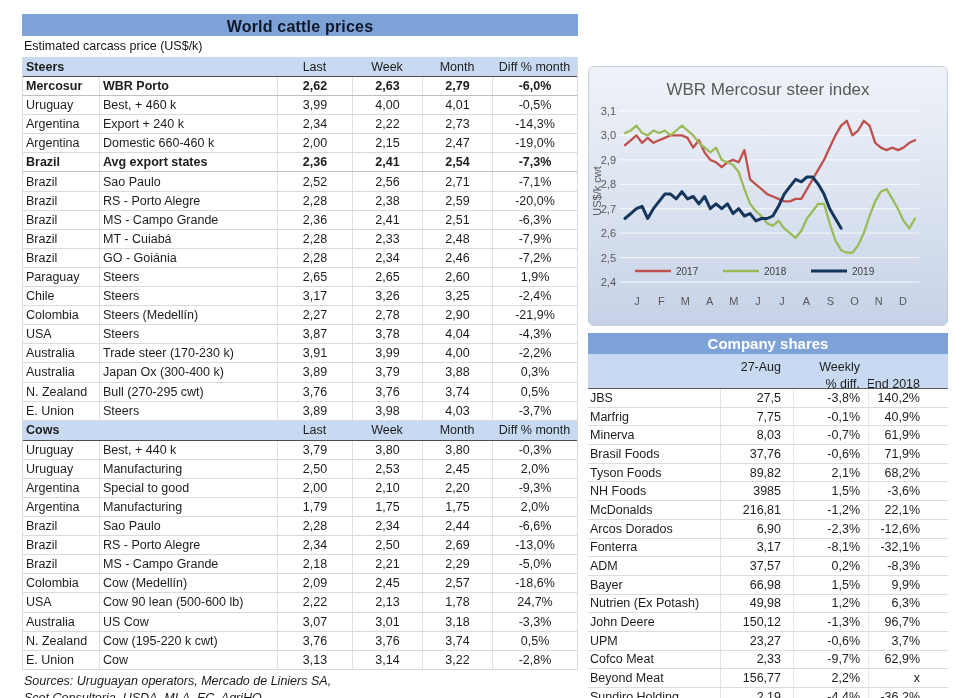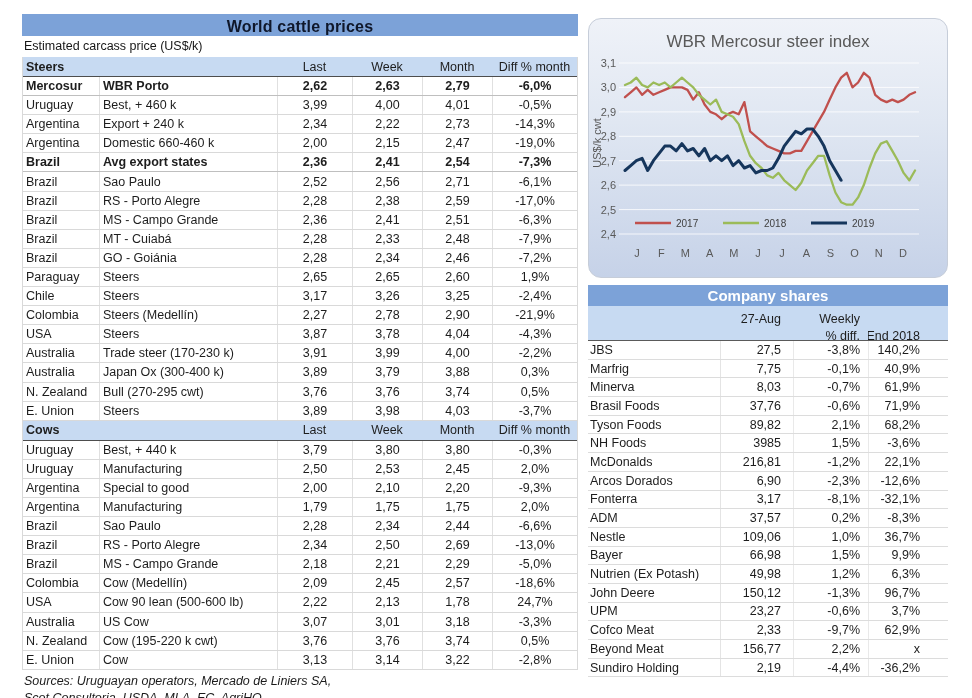--- a/index.html
+++ b/index.html
@@ -38,23 +38,24 @@
   .phead{background:var(--light-blue);height:19px;border-bottom:1px solid #4d4d4d;}
   .phead > div{border-left:none;}
   .phead .lab{font-weight:bold;grid-column:1/3;padding-left:3px;}
   .bold-row > div{font-weight:bold;}
   .bold-row{border-bottom:1px solid #bfbfbf;}
   .sources{font-style:italic;font-size:12.5px;line-height:17px;margin-top:3px;padding-left:2px;color:#1b1b1b;}
   
   .right-panel{position:absolute;left:588px;top:18px;width:360px;}
   .chart-box{
     position:relative;width:358px;height:258px;
-    border:1px solid #c6cdd9;border-radius:13px;
+    border:1px solid #c6cdd9;border-radius:6px;
     background:linear-gradient(180deg,#eff2f8 0%,#e0e7f2 40%,#c6d2e8 100%);
     overflow:hidden;
+    margin-top:48px;
   }
   .chart-title{
     position:absolute;top:13px;left:0;right:0;text-align:center;
     font-size:17px;color:#595959;
   }
   .y-axis-title{
     position:absolute;left:-27px;top:118px;width:70px;text-align:center;
     transform:rotate(-90deg);font-size:11px;color:#595959;
   }
   .chart-svg{position:absolute;left:0;top:0;}
@@ -132,29 +133,29 @@
         <div class="cn">2,41</div>
         <div class="cn">2,54</div>
         <div class="cn">-7,3%</div>
       </div>
       <div class="prow">
         <div class="cc">Brazil</div>
         <div class="cd">Sao Paulo</div>
         <div class="cn">2,52</div>
         <div class="cn">2,56</div>
         <div class="cn">2,71</div>
-        <div class="cn">-6,1%</div>
+        <div class="cn">-7,1%</div>
       </div>
       <div class="prow">
         <div class="cc">Brazil</div>
         <div class="cd">RS - Porto Alegre</div>
         <div class="cn">2,28</div>
         <div class="cn">2,38</div>
         <div class="cn">2,59</div>
-        <div class="cn">-17,0%</div>
+        <div class="cn">-20,0%</div>
       </div>
       <div class="prow">
         <div class="cc">Brazil</div>
         <div class="cd">MS - Campo Grande</div>
         <div class="cn">2,36</div>
         <div class="cn">2,41</div>
         <div class="cn">2,51</div>
         <div class="cn">-6,3%</div>
       </div>
       <div class="prow">
@@ -464,26 +465,20 @@
           <div class="cweek">-8,1%</div>
           <div class="cend">-32,1%</div>
         </div>
         <div class="crow">
           <div class="cname">ADM</div>
           <div class="cprice">37,57</div>
           <div class="cweek">0,2%</div>
           <div class="cend">-8,3%</div>
         </div>
         <div class="crow">
-          <div class="cname">Nestle</div>
-          <div class="cprice">109,06</div>
-          <div class="cweek">1,0%</div>
-          <div class="cend">36,7%</div>
-        </div>
-        <div class="crow">
           <div class="cname">Bayer</div>
           <div class="cprice">66,98</div>
           <div class="cweek">1,5%</div>
           <div class="cend">9,9%</div>
         </div>
         <div class="crow">
           <div class="cname">Nutrien (Ex Potash)</div>
           <div class="cprice">49,98</div>
           <div class="cweek">1,2%</div>
           <div class="cend">6,3%</div>

